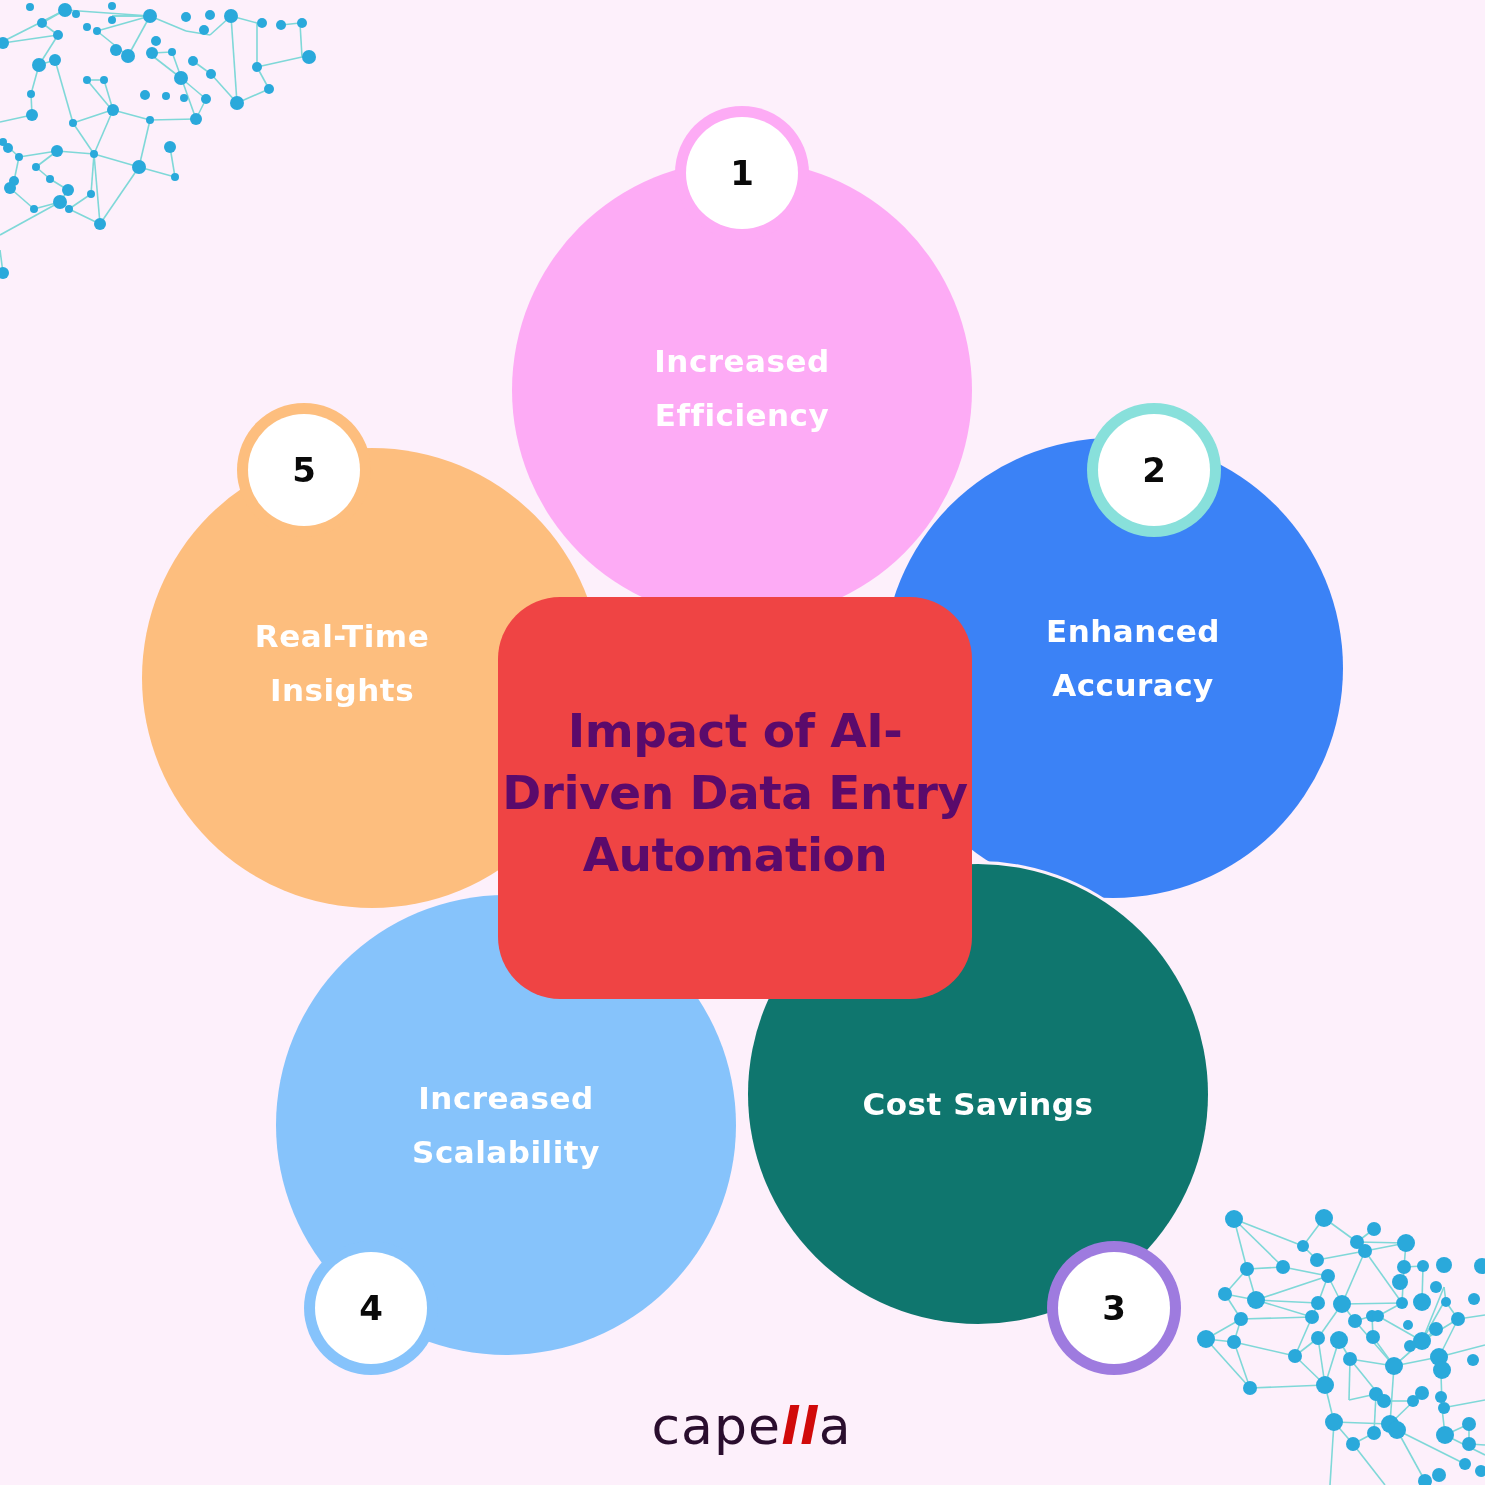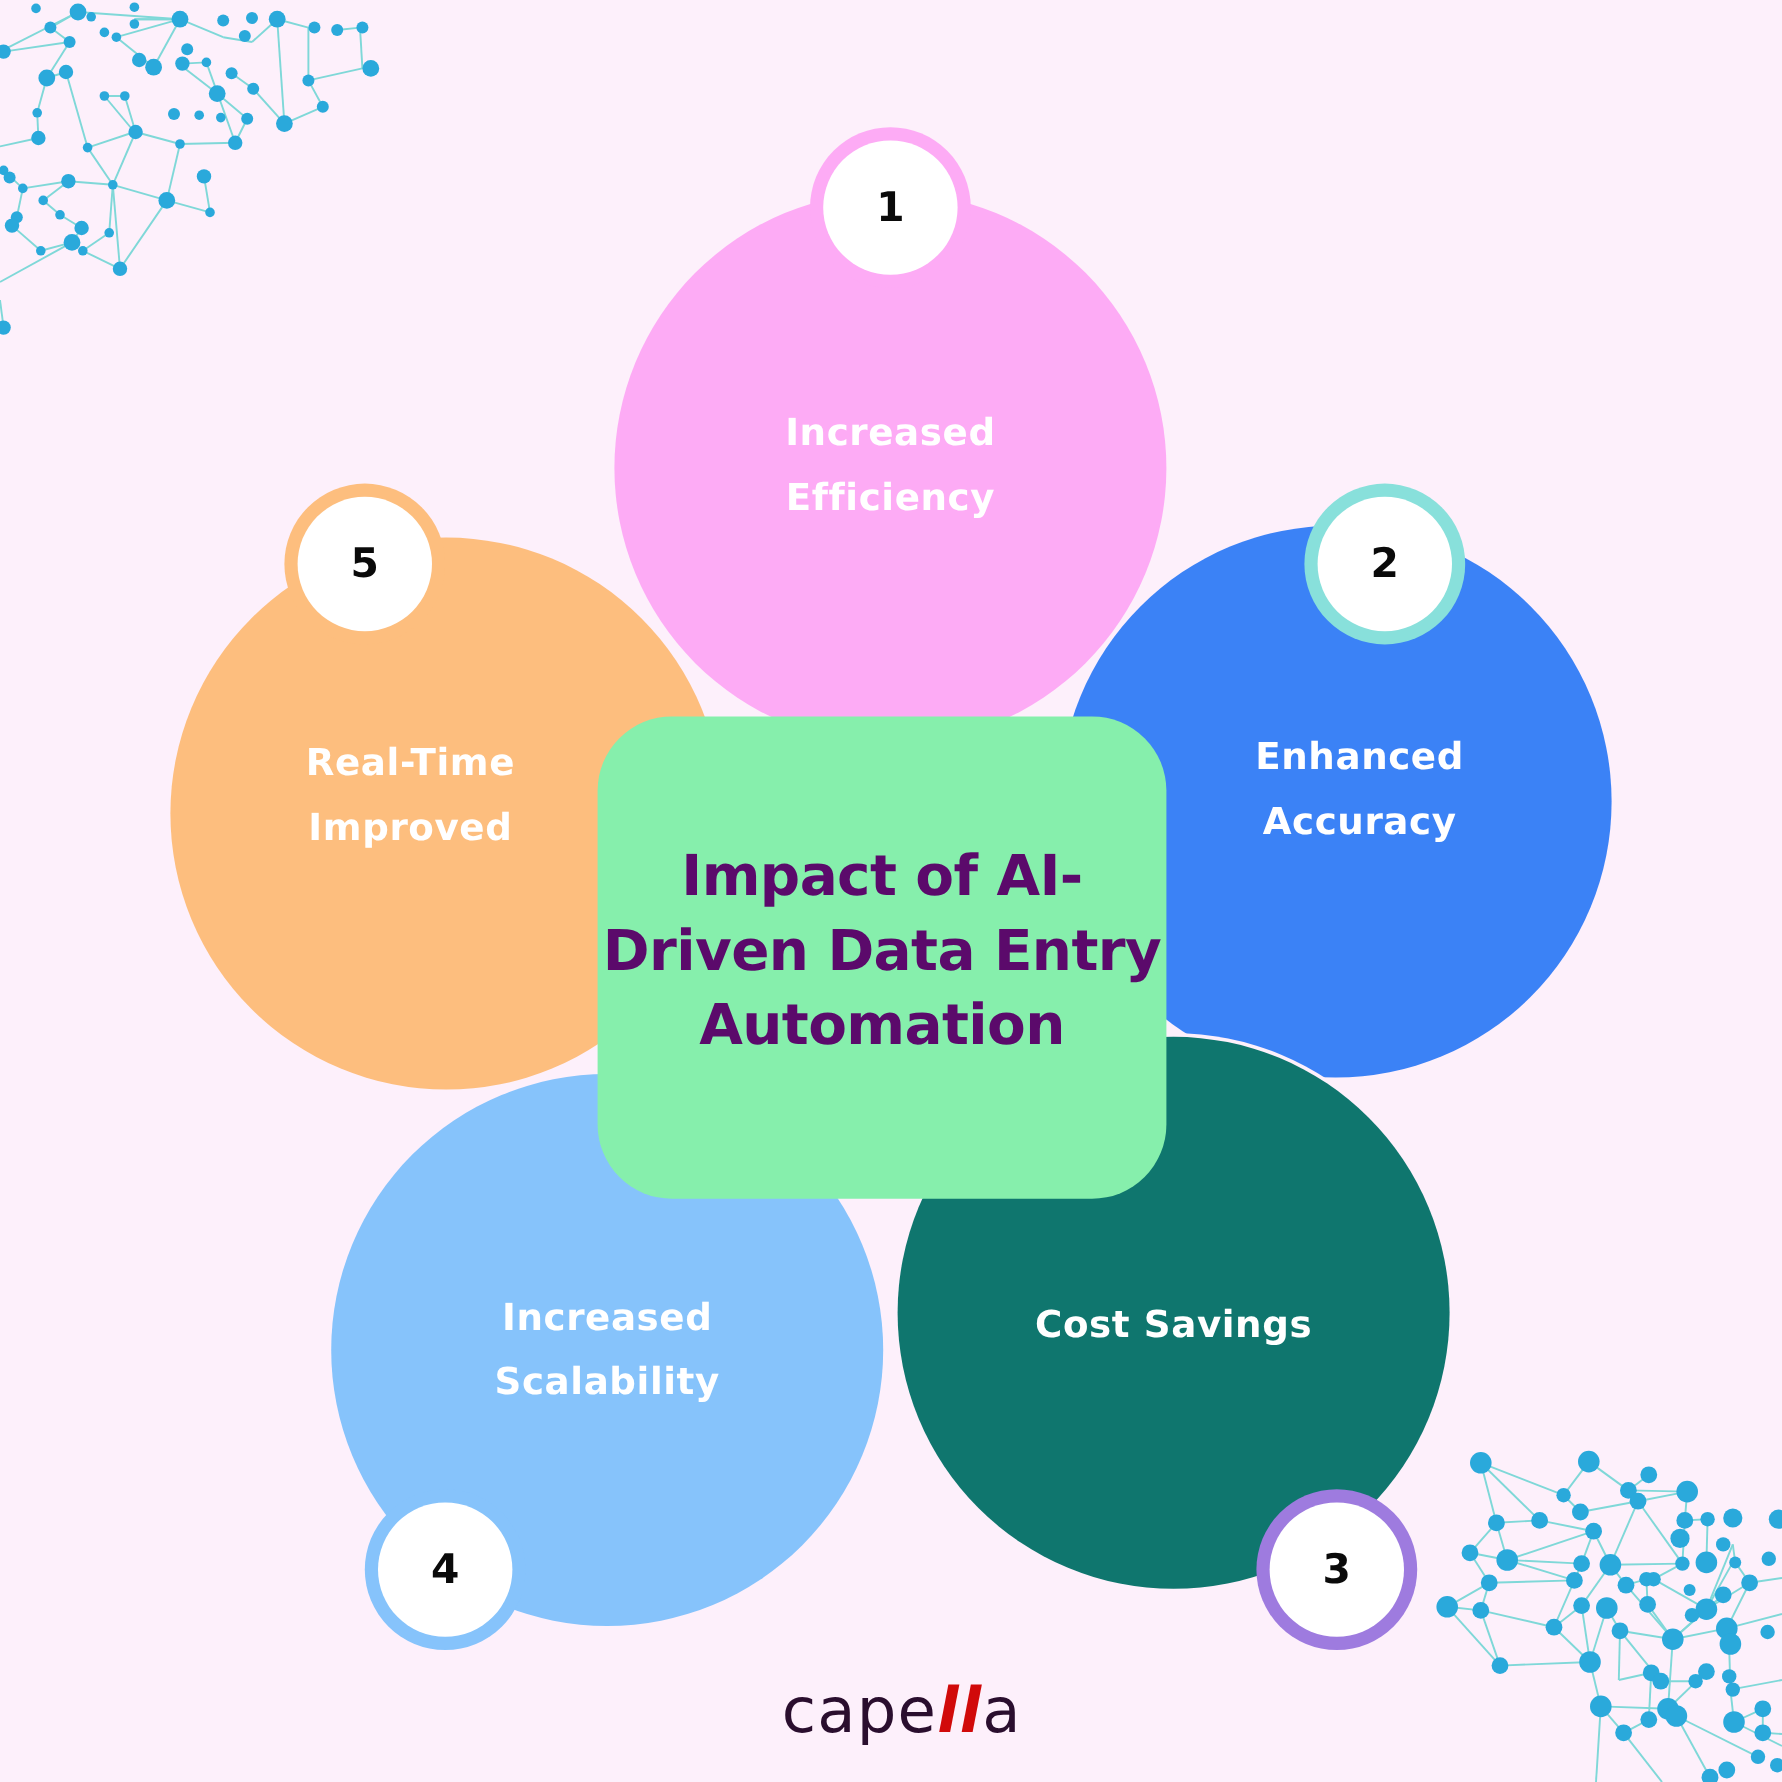--- a/index.html
+++ b/index.html
@@ -37,21 +37,21 @@
   }
   .badge-inner {
     width: 112px; height: 112px; border-radius: 50%;
     background: #ffffff;
     display: flex; align-items: center; justify-content: center;
     color: #0a0a0a; font-weight: bold; font-size: 34px;
   }
   .center-box {
     position: absolute;
     left: 498px; top: 597px; width: 474px; height: 402px;
-    background: #86efac;
+    background: #ef4444;
     border-radius: 62px;
     display: flex; align-items: center; justify-content: center;
     text-align: center;
   }
   .center-title {
     color: #5B0A6B;
     font-weight: bold;
     font-size: 47px;
     line-height: 62px;
     white-space: pre-line;
@@ -378,21 +378,21 @@
 <div class="petal" style="left:883px;top:438px;background:#3b82f6">
   <span class="petal-label" style="margin-top:-20px;margin-left:40px">Enhanced
 Accuracy</span>
 </div>
 <div class="badge" style="left:1087px;top:403px;background:#88E0DB">
   <span class="badge-inner">2</span>
 </div>
 
 <div class="petal" style="left:142px;top:448px;background:#FDBE7E">
   <span class="petal-label" style="margin-top:-30px;margin-left:-60px">Real-Time
-Improved</span>
+Insights</span>
 </div>
 <div class="badge" style="left:237px;top:403px;background:#FDBE7E">
   <span class="badge-inner">5</span>
 </div>
 
 <div class="petal" style="left:276px;top:895px;background:#86C3FB">
   <span class="petal-label" style="margin-top:0px">Increased
 Scalability</span>
 </div>
 <div class="badge" style="left:304px;top:1241px;background:#86C3FB">

